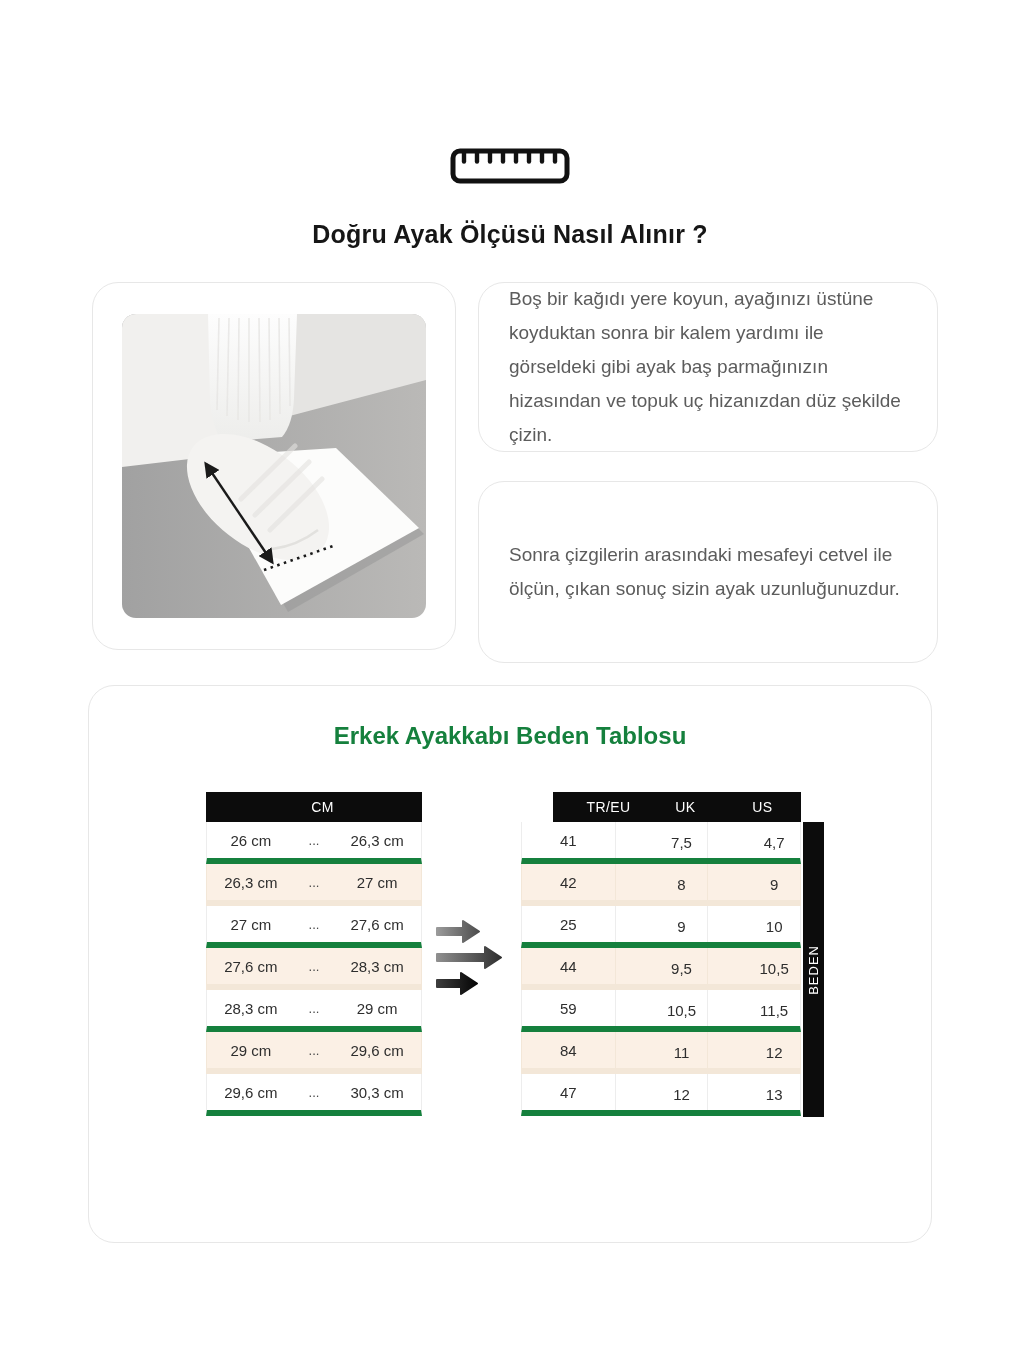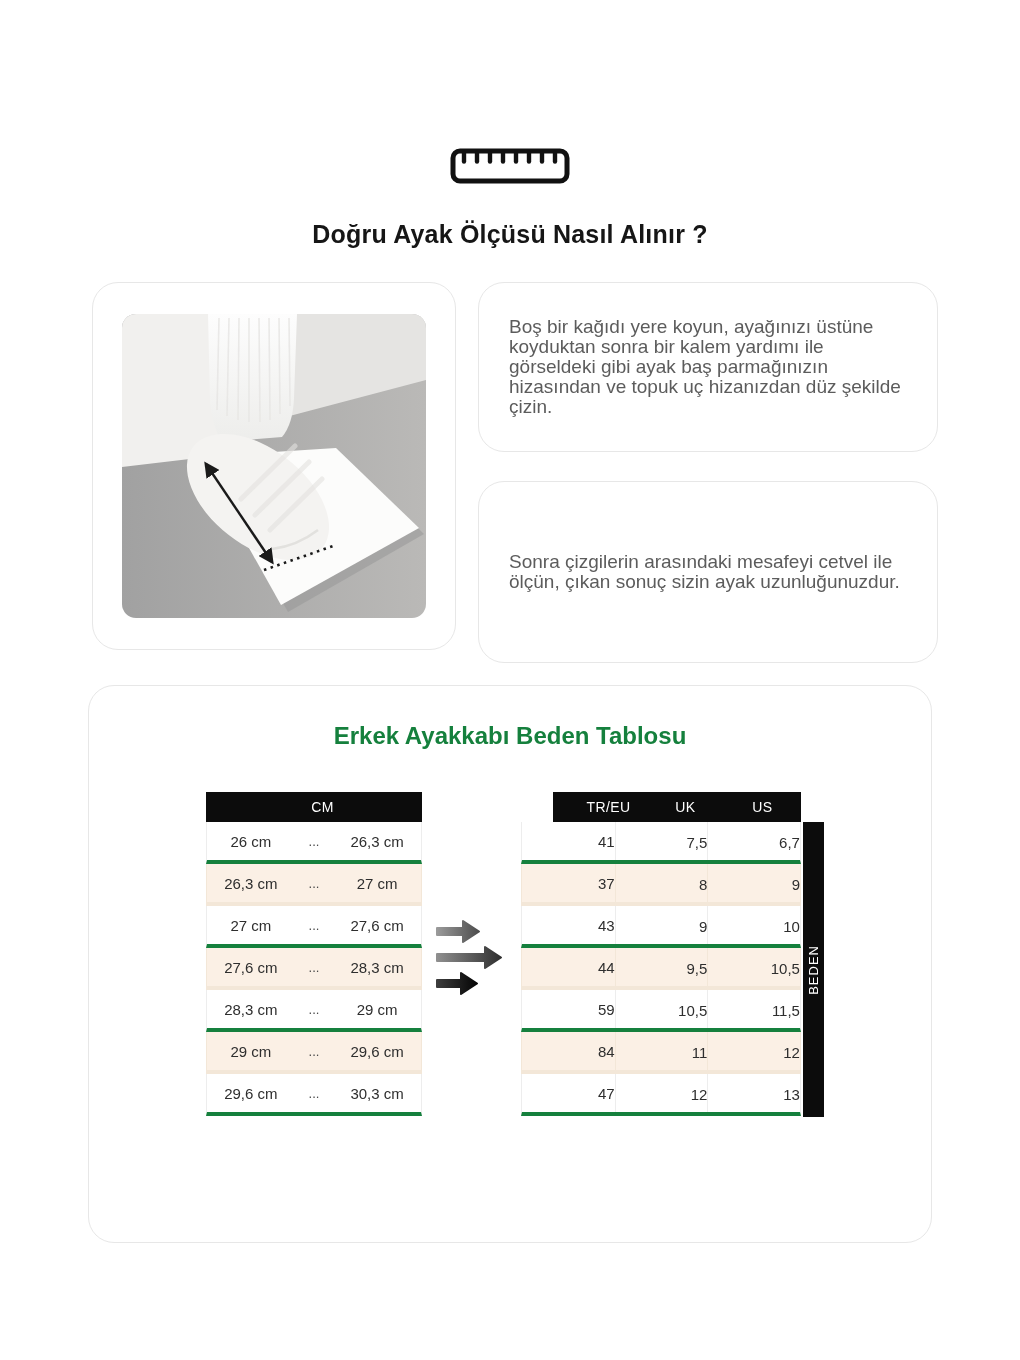--- a/index.html
+++ b/index.html
@@ -16,51 +16,51 @@
 
   
   .top-row { position:absolute; top:282px; left:92px; width:846px; display:flex; gap:22px; }
   .photo-card { width:364px; height:368px; border:1px solid #e7e7e7; border-radius:26px;
                 display:flex; align-items:center; justify-content:center; background:#fff; }
   .right-col { flex:1; display:flex; flex-direction:column; gap:16px; }
   .inst-card { border:1px solid #e7e7e7; border-radius:26px; background:#fff;
                display:flex; align-items:center; padding:0 30px; }
   .inst-card.c1 { height:170px; }
   .inst-card.c2 { height:182px;margin-top:13px; }
-  .inst-card p { font-size:19px; line-height:20px; color:#5c5c5c; }
+  .inst-card p { font-size:19px; line-height:34px; color:#5c5c5c; }
 
   
   .size-card { position:absolute; top:685px; left:88px; width:844px; height:558px;
                border:1px solid #e7e7e7; border-radius:26px; background:#fff; }
   .size-title { margin-top:36px; text-align:center; font-size:24px; font-weight:bold; color:#15803d; }
   .tables { position:relative; height:340px; margin-top:42px; }
 
   
   .tbl { position:absolute; top:0; font-size:15px; color:#2e2e2e; }
   .thead { height:30px; background:#0c0c0c; color:#ffffff; display:flex;
            align-items:center; justify-content:center; font-size:14px; letter-spacing:0.4px;padding-left:17px; }
   .trow { height:42px; display:flex; align-items:center; background:#fff;
-          border-bottom:4px solid #15803d; border-left:1px solid #ededed; border-right:1px solid #ededed; }
+          border-bottom:6px solid #15803d; border-left:1px solid #ededed; border-right:1px solid #ededed; }
   .trow.alt { background:#fbf0e5; border-color:#f3e7d8; }
 
   
   .cm-table { left:117px; width:216px; }
   .cm-table .cell { text-align:center; }
   .cm-table .left  { width:41%; }
   .cm-table .sep   { width:18%; font-size:13px; color:#4a4a4a; }
   .cm-table .right { width:41%; }
 
   
   .arrows { position:absolute; left:344px; top:126px; width:72px; height:78px; }
 
   
   .size-table { left:432px; width:280px; }
   .size-table .thead { justify-content:center;margin-left:32px; }
   .size-table .hcell { width:33.33%; text-align:center; }
-  .size-table .cell { width:33.33%; text-align:right; }
+  .size-table .cell { width:33.33%; text-align:center; }
   .size-table .trow .cell + .cell { border-left:1px solid #ededed; height:100%; line-height:41px;padding-left:40px; }
   .size-table .trow.alt .cell + .cell { border-left-color:#f3e7d8; }
 
   
   .beden-bar { position:absolute; left:714px; top:30px; width:21px; height:295px;
                background:#0c0c0c; display:flex; align-items:center; justify-content:center; }
   .beden-bar span { writing-mode:vertical-rl; transform:rotate(180deg); color:#fff;
                     font-size:13px; letter-spacing:1px; }
 </style>
 </head>
@@ -220,29 +220,29 @@
       <div class="tbl size-table">
         <div class="thead">
             <span class="hcell">TR/EU</span>
             <span class="hcell">UK</span>
             <span class="hcell">US</span>
           </div>
         <div>
             <div class="trow">
               <span class="cell">41</span>
               <span class="cell">7,5</span>
-              <span class="cell">6,7</span>
-            </div>
-            <div class="trow alt">
-              <span class="cell">37</span>
+              <span class="cell">4,7</span>
+            </div>
+            <div class="trow alt">
+              <span class="cell">42</span>
               <span class="cell">8</span>
               <span class="cell">9</span>
             </div>
             <div class="trow">
-              <span class="cell">43</span>
+              <span class="cell">25</span>
               <span class="cell">9</span>
               <span class="cell">10</span>
             </div>
             <div class="trow alt">
               <span class="cell">44</span>
               <span class="cell">9,5</span>
               <span class="cell">10,5</span>
             </div>
             <div class="trow">
               <span class="cell">59</span>

